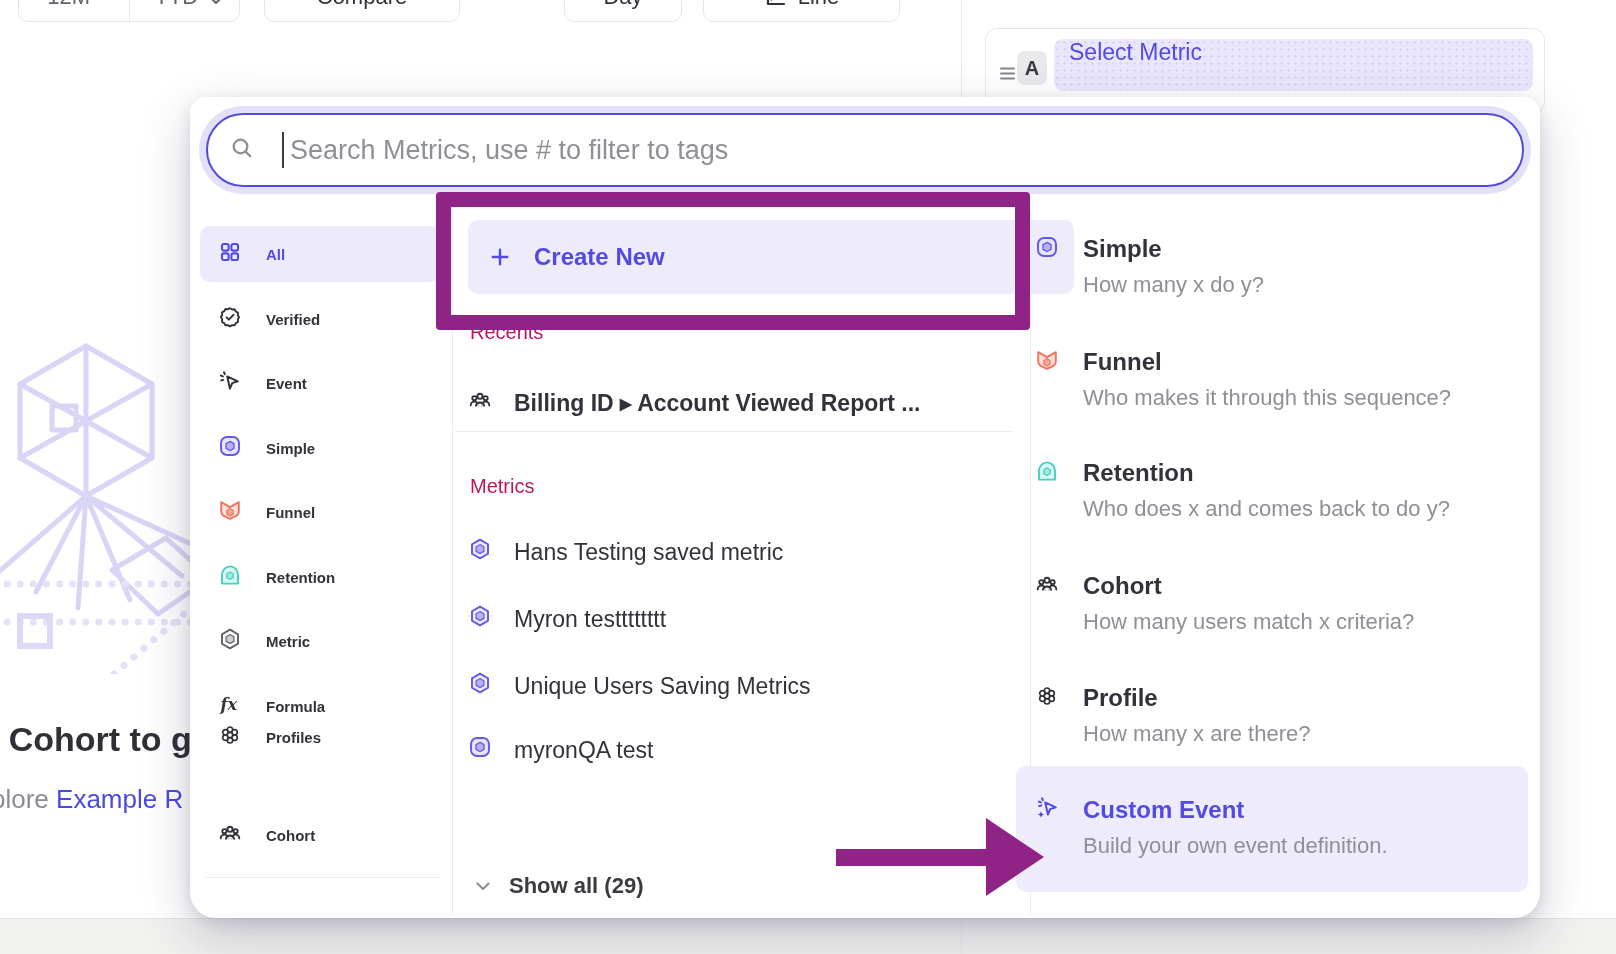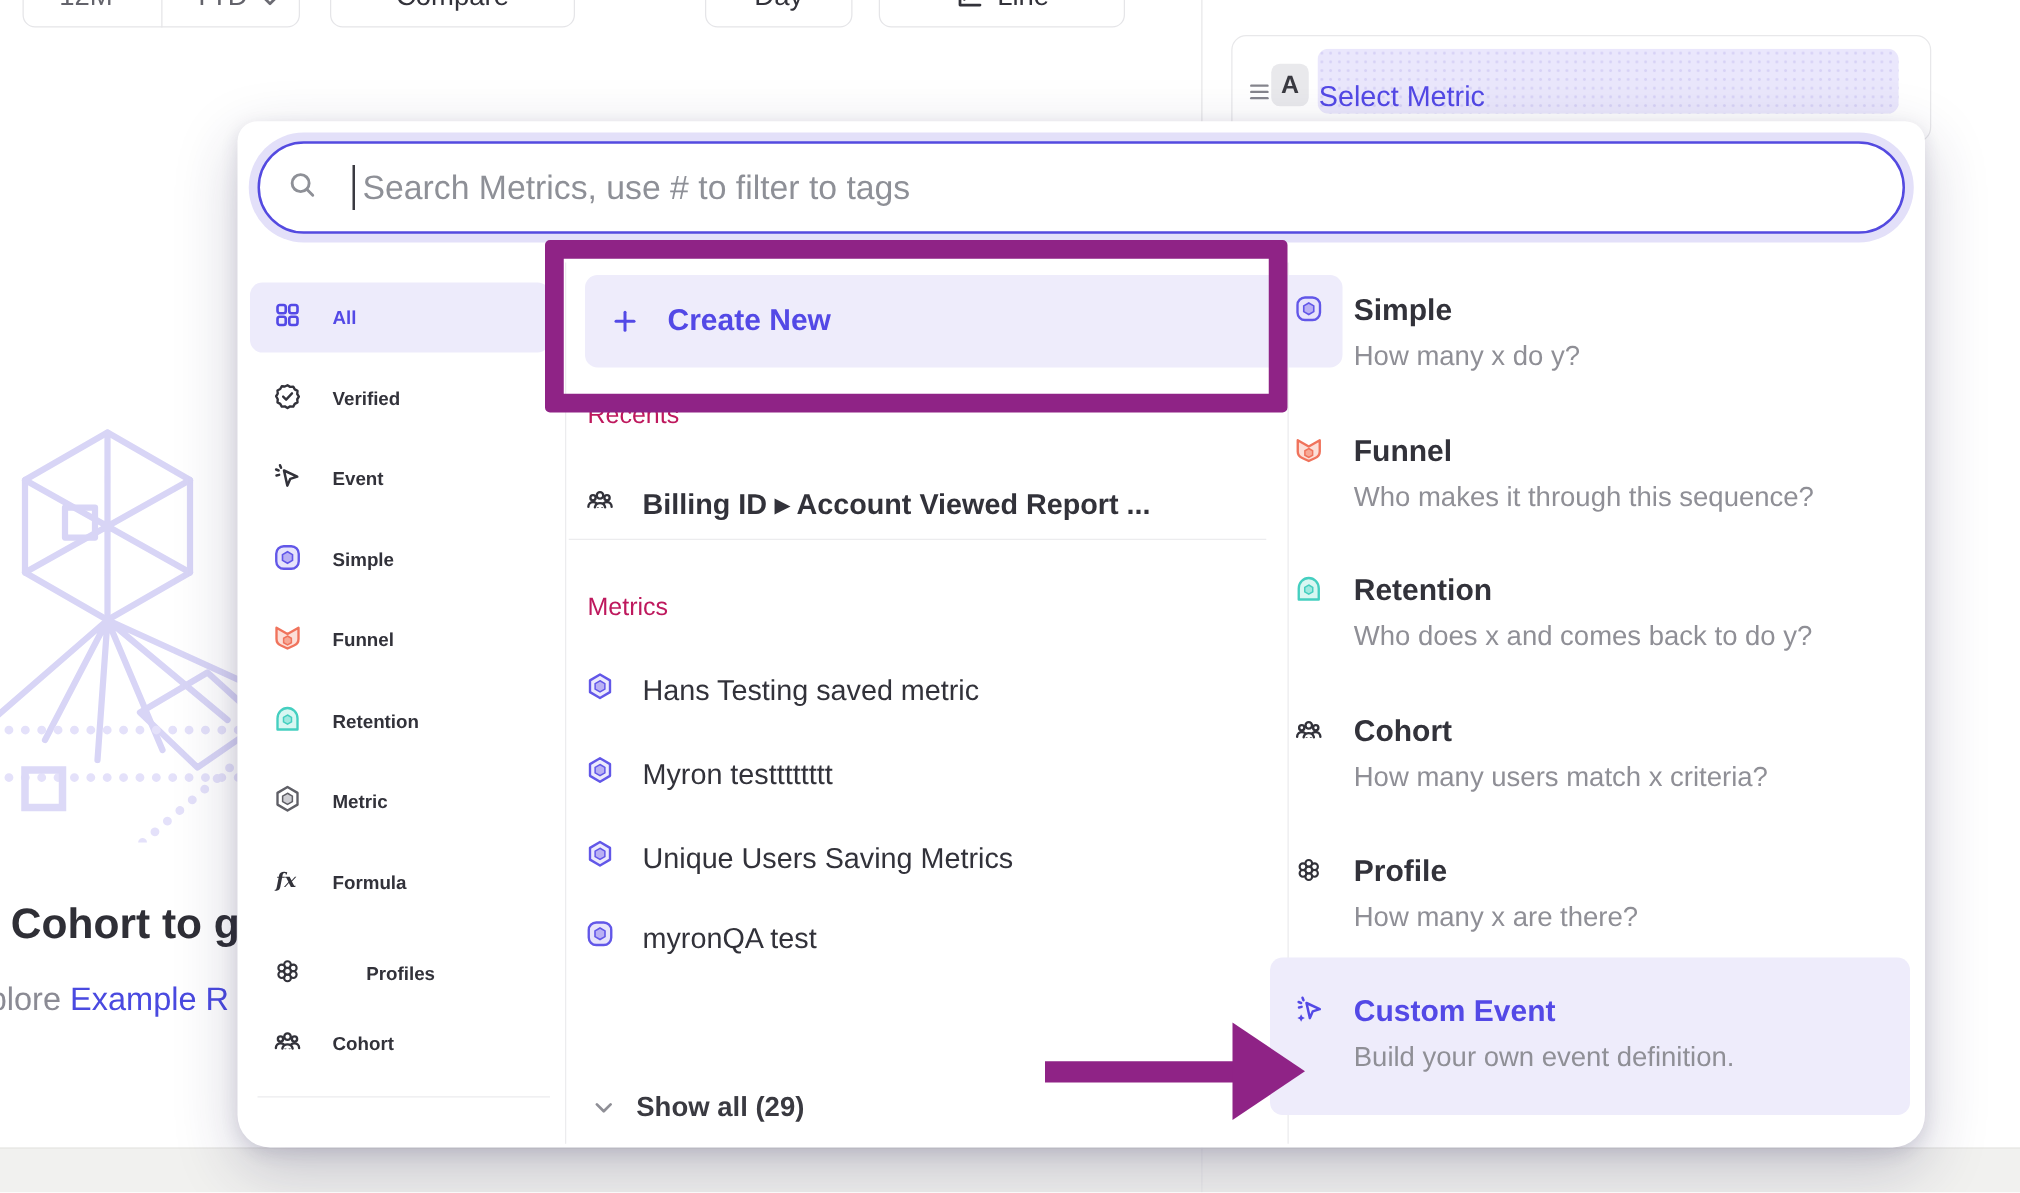--- a/index.html
+++ b/index.html
@@ -18,21 +18,21 @@
   .seg-divider{width:1px;height:50px;background:#e5e5e8;}
 
   .query-card{position:absolute;left:985px;top:28px;width:560px;height:86px;background:#fff;
               border:1.5px solid #e8e8ea;border-radius:12px;z-index:2;box-sizing:border-box;
               display:flex;align-items:center;}
   .row-badge{position:absolute;left:31px;top:22px;width:30px;height:34px;background:#e9e9ec;border-radius:7px;
              display:flex;align-items:center;justify-content:center;font-size:20px;font-weight:700;color:#3a3a41;}
   .metric-pill{position:absolute;left:68px;top:10px;width:464px;height:52px;border-radius:9px;
                background-color:#eae7fc;
                background-image:radial-gradient(#d7d2f6 1px, transparent 1.2px);background-size:7px 7px;
-               display:flex;align-items:flex-end;padding-left:1px;
+               display:flex;align-items:flex-start;padding-left:15px;
                color:#5349e6;font-size:23px;font-weight:500;}
 
   .left-canvas{position:absolute;left:0;top:0;width:190px;height:918px;overflow:hidden;z-index:1;}
   .headline{position:absolute;left:-14px;top:720px;font-size:34px;font-weight:700;color:#2f2f36;white-space:nowrap;}
   .subline{position:absolute;left:-22px;top:784px;font-size:26px;font-weight:500;color:#8b8b94;white-space:nowrap;}
   .subline .link{color:#4a4ae0;margin-top:38px;}
 
   
   .modal{position:absolute;left:190px;top:97px;width:1350px;height:821px;background:#fff;
          border-radius:16px 16px 26px 26px;z-index:10;overflow:hidden;
@@ -302,21 +302,21 @@
           <use href="#i-hex-gray"></use>
         </svg>
       <span class="lbl" style="color:#32323a">Metric</span>
     </div>
     <div class="side-item" style="top:581px;">
       <svg class="ic ic28" style="color:#32323a">
           <use href="#i-formula"></use>
         </svg>
       <span class="lbl" style="color:#32323a">Formula</span>
     </div>
-    <div class="side-item" style="top:654px;gap:27px;">
+    <div class="side-item" style="top:612px;">
       <svg class="ic ic28" style="color:#32323a">
           <use href="#i-profiles"></use>
         </svg>
       <span class="lbl" style="color:#32323a">Profiles</span>
     </div>
     <div class="side-item" style="top:710px;">
       <svg class="ic ic28" style="color:#32323a">
           <use href="#i-cohort"></use>
         </svg>
       <span class="lbl" style="color:#32323a">Cohort</span>

